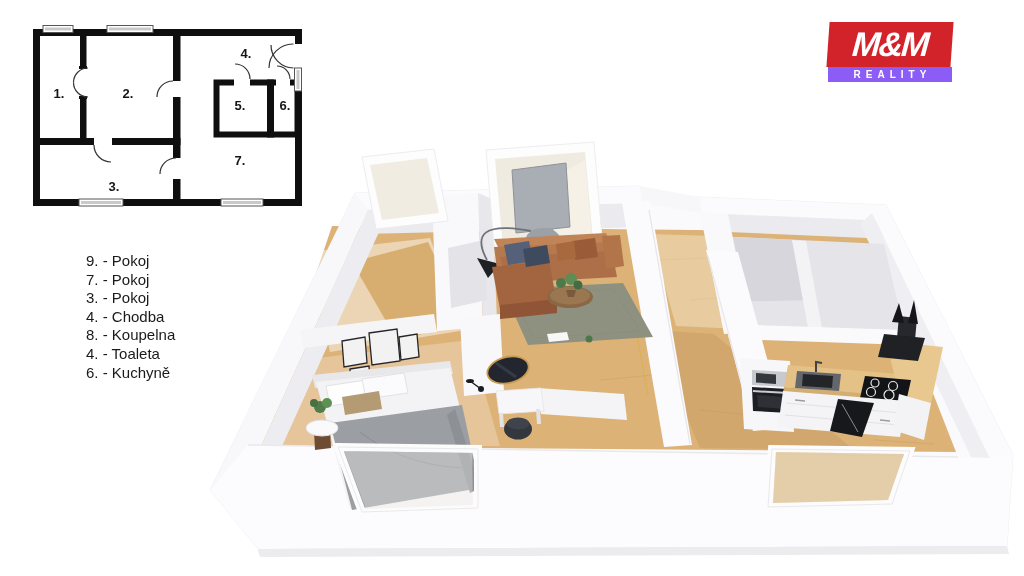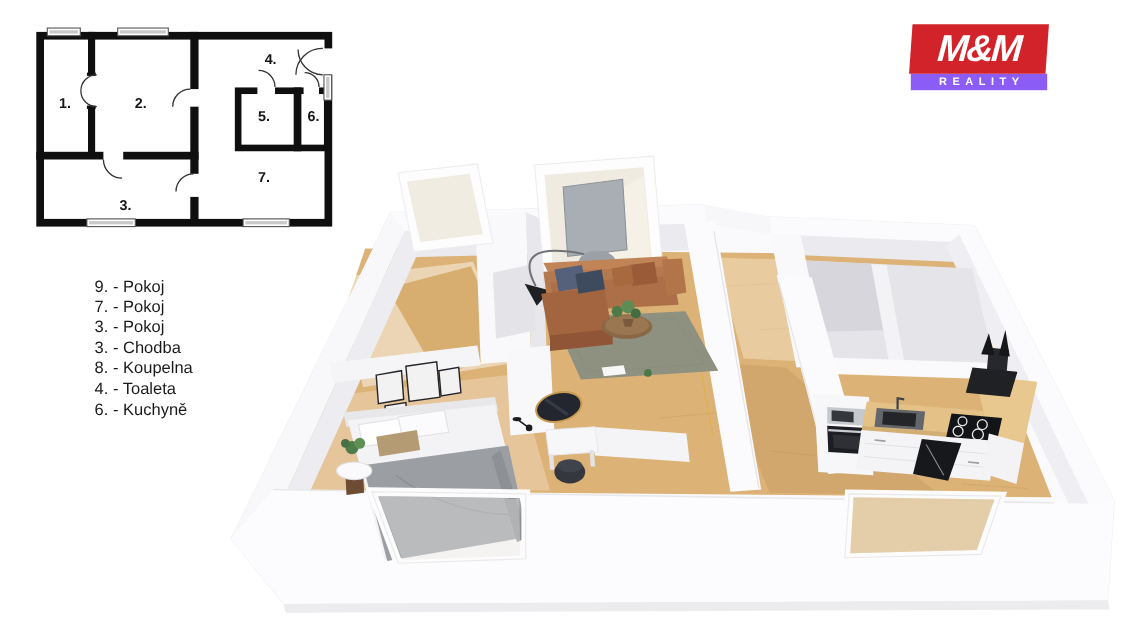--- a/index.html
+++ b/index.html
@@ -83,21 +83,21 @@
     <text x="212" y="88">5.</text>
     <text x="257" y="88">6.</text>
     <text x="212" y="143">7.</text>
   </g>
 </svg>
 
 <div id="legend" class="abs">
   <div>9. - Pokoj</div>
   <div>7. - Pokoj</div>
   <div>3. - Pokoj</div>
-  <div>3. - Chodba</div>
+  <div>4. - Chodba</div>
   <div>8. - Koupelna</div>
   <div>4. - Toaleta</div>
   <div>6. - Kuchyně</div>
 </div>
 
 <div id="logo" class="abs">
   <div class="logo-top" style="background: rgb(210, 35, 42);">M&amp;M</div>
   <div class="logo-bottom" style="background: #8b5cf6;">REALITY</div>
 </div>
 

